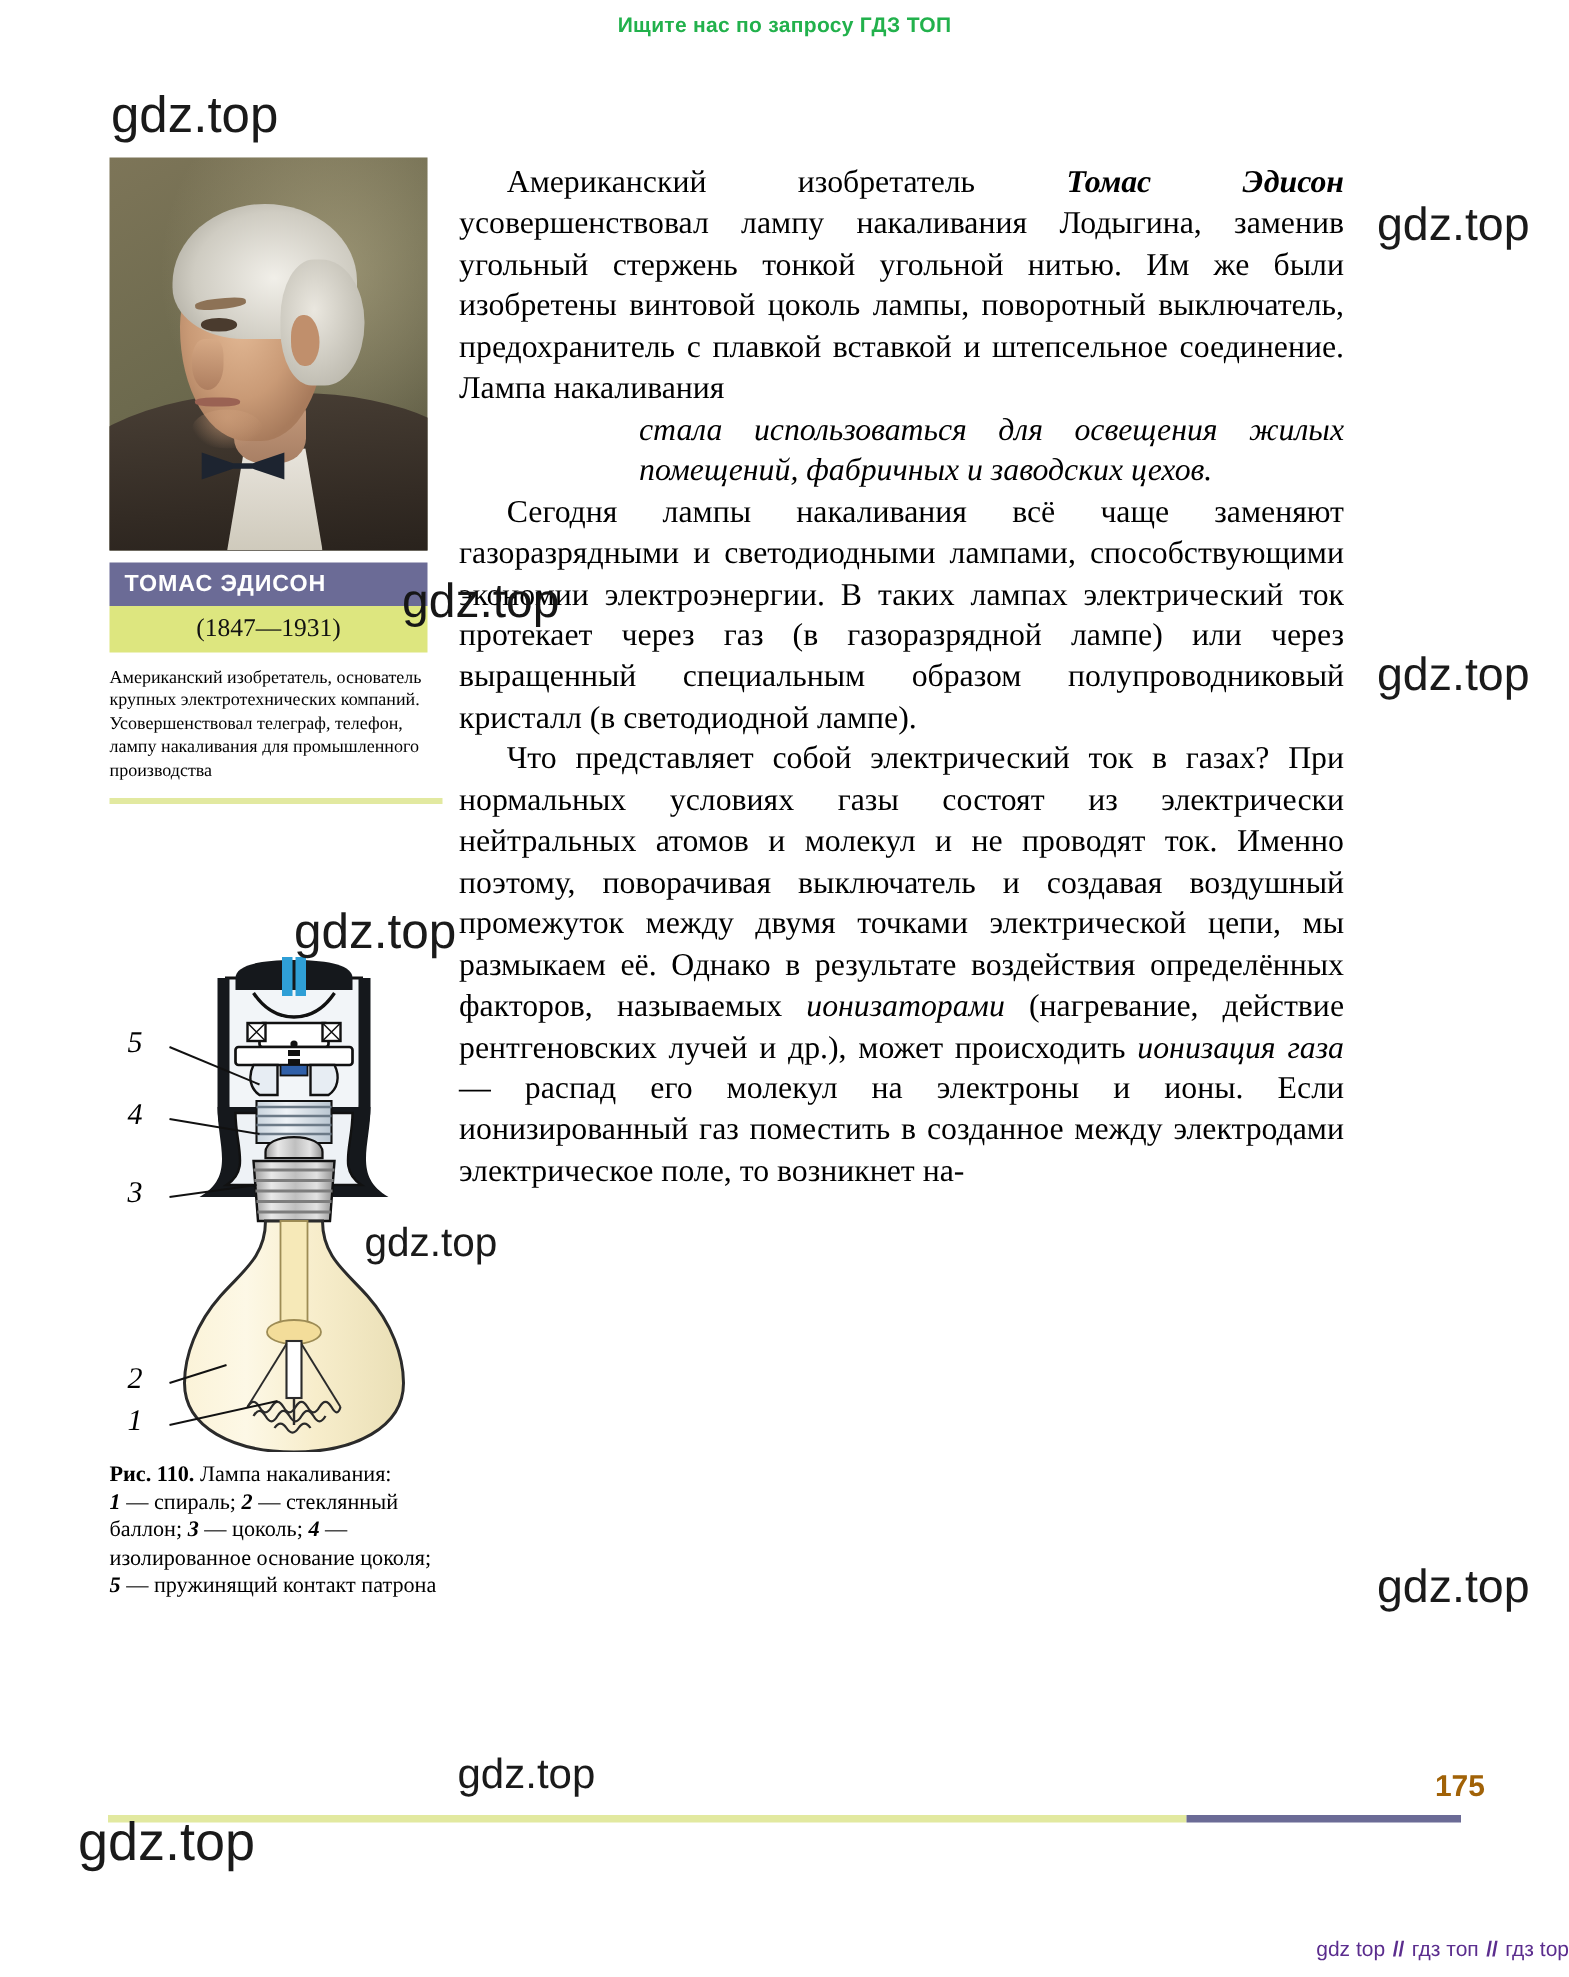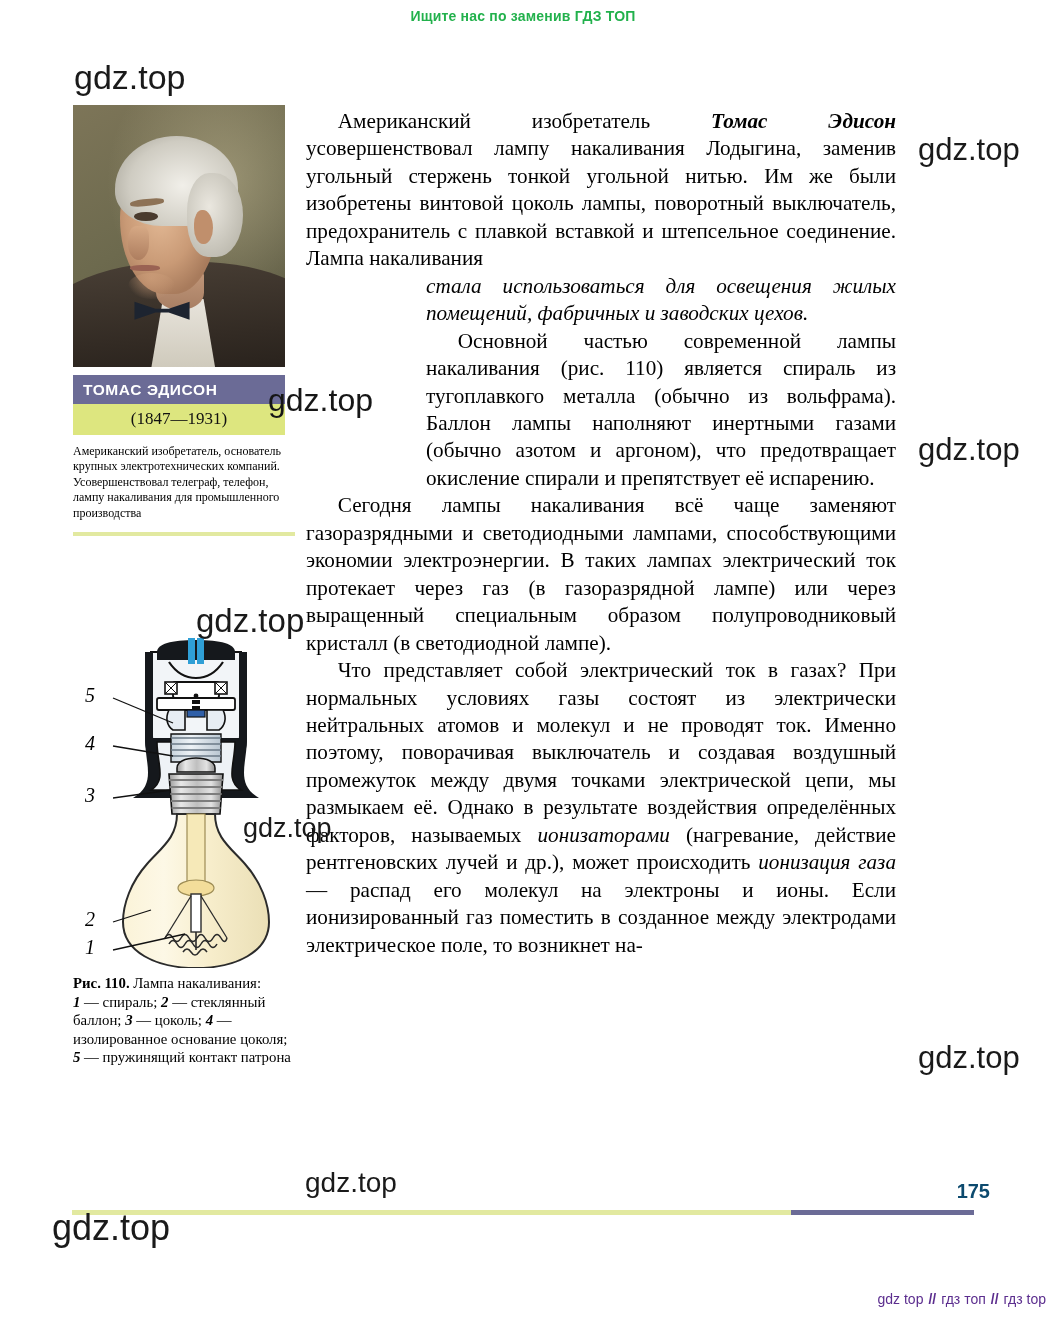--- a/index.html
+++ b/index.html
@@ -253,21 +253,21 @@
   .wide-run { width: 590px; }
 
   
   .page-number {
     position: absolute;
     right: 56px;
     top: 1180px;
     font-family: "Liberation Sans", sans-serif;
     font-weight: 700;
     font-size: 20px;
-    color: #0c4a6e;
+    color: #a16207;
   }
   .bottom-rule {
     position: absolute;
     left: 72px;
     top: 1210px;
     width: 902px;
     height: 5px;
     display: flex;
   }
   .bottom-rule .seg-green { flex: 0 0 719px; height: 100%; }
@@ -283,21 +283,21 @@
     font-size: 14px;
     color: #5b2d8e;
   }
   .footer-links .sep { color:#5b2d8e; margin: 0 5px; font-weight: 700; }
 </style>
 </head>
 <body>
 
 <div class="page">
 
-  <div class="promo-banner" style="color: rgb(34, 177, 76);">Ищите нас по заменив ГДЗ ТОП</div>
+  <div class="promo-banner" style="color: rgb(34, 177, 76);">Ищите нас по запросу ГДЗ ТОП</div>
 
   <div class="sidebar">
 
     <div class="portrait">
       <div class="bg-light"></div>
       <div class="suit"></div>
       <div class="collar"></div>
       <div class="neck"></div>
       <div class="bowtie"></div>
       <div class="face"></div>
@@ -434,21 +434,20 @@
     </div>
   </div>
 
   <div class="maincol">
 
 
     <p><span>Американский изобретатель </span><b>Томас Эдисон</b><span> усовершенствовал лампу накаливания Лодыгина, заменив угольный стержень тонкой угольной нитью. Им же были изобретены винтовой цоколь лампы, поворотный выключатель, предохранитель с плавкой вставкой и штепсельное соединение. Лампа накаливания</span></p>
 
     <div class="narrow-run">
       <p class="noind">стала использоваться для освещения жилых помещений, фабричных и заводских цехов.</p>
-      <p>Основной частью современной лампы накаливания (рис. 110) является спираль из тугоплавкого металла (обычно из вольфрама). Баллон лампы наполняют инертными газами (обычно азотом и аргоном), что предотвращает окисление спирали и препятствует её испарению.</p>
     </div>
 
     <div class="wide-run">
       <p>Сегодня лампы накаливания всё чаще заменяют газоразрядными и светодиодными лампами, способствующими экономии электроэнергии. В таких лампах электрический ток протекает через газ (в газоразрядной лампе) или через выращенный специальным образом полупроводниковый кристалл (в светодиодной лампе).</p>
 
       <p><span>Что представляет собой электрический ток в газах? При нормальных условиях газы состоят из электрически нейтральных атомов и молекул и не проводят ток. Именно поэтому, поворачивая выключатель и создавая воздушный промежуток между двумя точками электрической цепи, мы размыкаем её. Однако в результате воздействия определённых факторов, называемых </span><em>ионизаторами</em><span> (нагревание, действие рентгеновских лучей и др.), может происходить </span><em>ионизация газа</em><span> — распад его молекул на электроны и ионы. Если ионизированный газ поместить в созданное между электродами электрическое поле, то возникнет на-</span></p>
     </div>
   </div>
 
   <div class="page-number">175</div>

